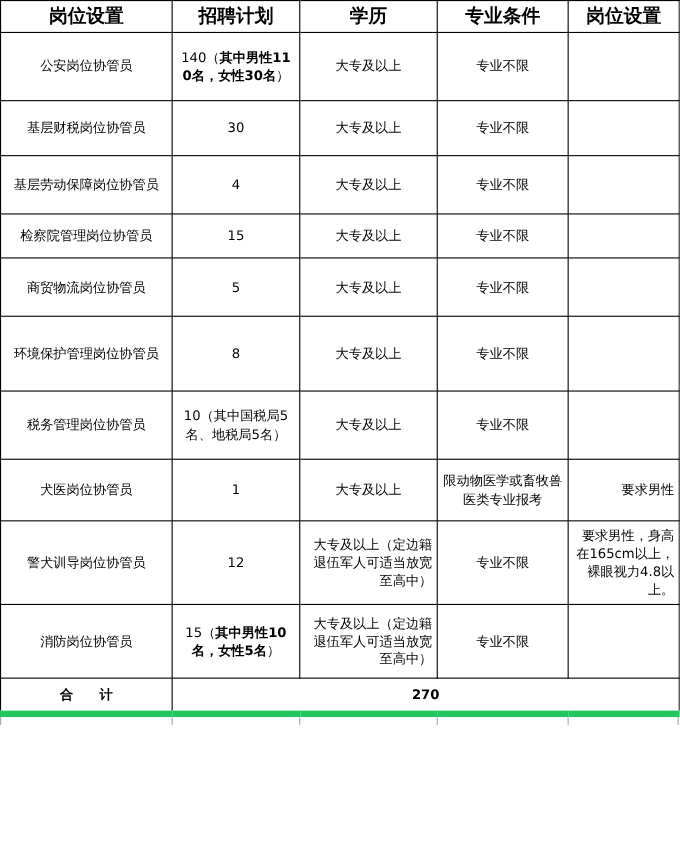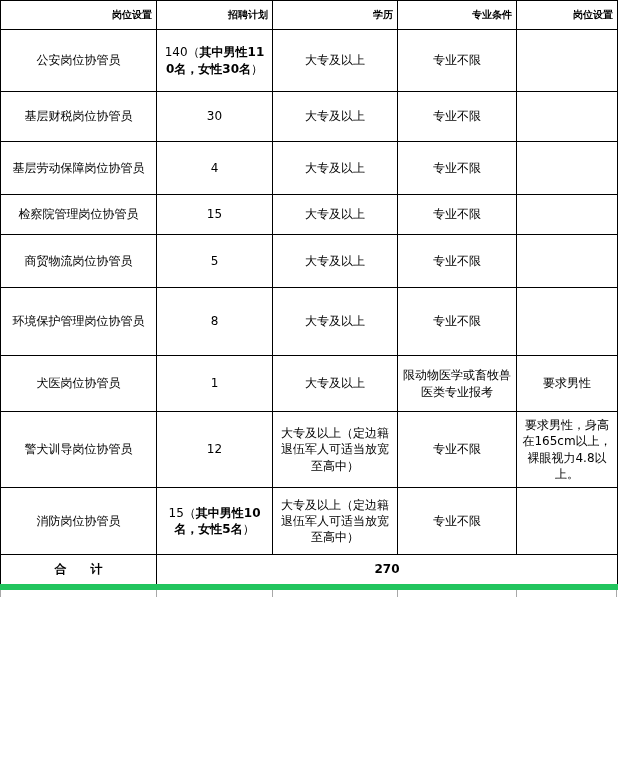--- a/index.html
+++ b/index.html
@@ -26,27 +26,26 @@
     border: 1px solid #000;
     text-align: center;
     vertical-align: middle;
     font-size: 12px;
     line-height: 1.35;
     padding: 1px 4px;
     overflow: hidden;
     word-break: break-all;
   }
   table.recruit th {
-    font-size: 10px;
+    font-size: 17px;
     font-weight: bold;
     height: 26px;
-    text-align: right;
   }
   table.recruit td.left {
-    text-align: center;
+    text-align: right;
   }
   table.recruit td b {
     font-weight: bold;
   }
   tr.total-row td {
     font-weight: bold;
     height: 27px;
     border-bottom: 6px solid #22c55e;
   }
   .ghost-row {
@@ -127,20 +126,27 @@
     </tr>
 
     <tr style="height:68px">
       <td>环境保护管理岗位协管员</td>
       <td><span>8</span></td>
       <td>大专及以上</td>
       <td>专业不限</td>
       <td></td>
     </tr>
 
+    <tr style="height:62px">
+      <td>税务管理岗位协管员</td>
+      <td><span>10（其中国税局5名、地税局5名）</span></td>
+      <td>大专及以上</td>
+      <td>专业不限</td>
+      <td></td>
+    </tr>
 
     <tr style="height:56px">
       <td>犬医岗位协管员</td>
       <td><span>1</span></td>
       <td>大专及以上</td>
       <td>限动物医学或畜牧兽医类专业报考</td>
       <td class="left">要求男性</td>
     </tr>
 
     <tr style="height:76px">

